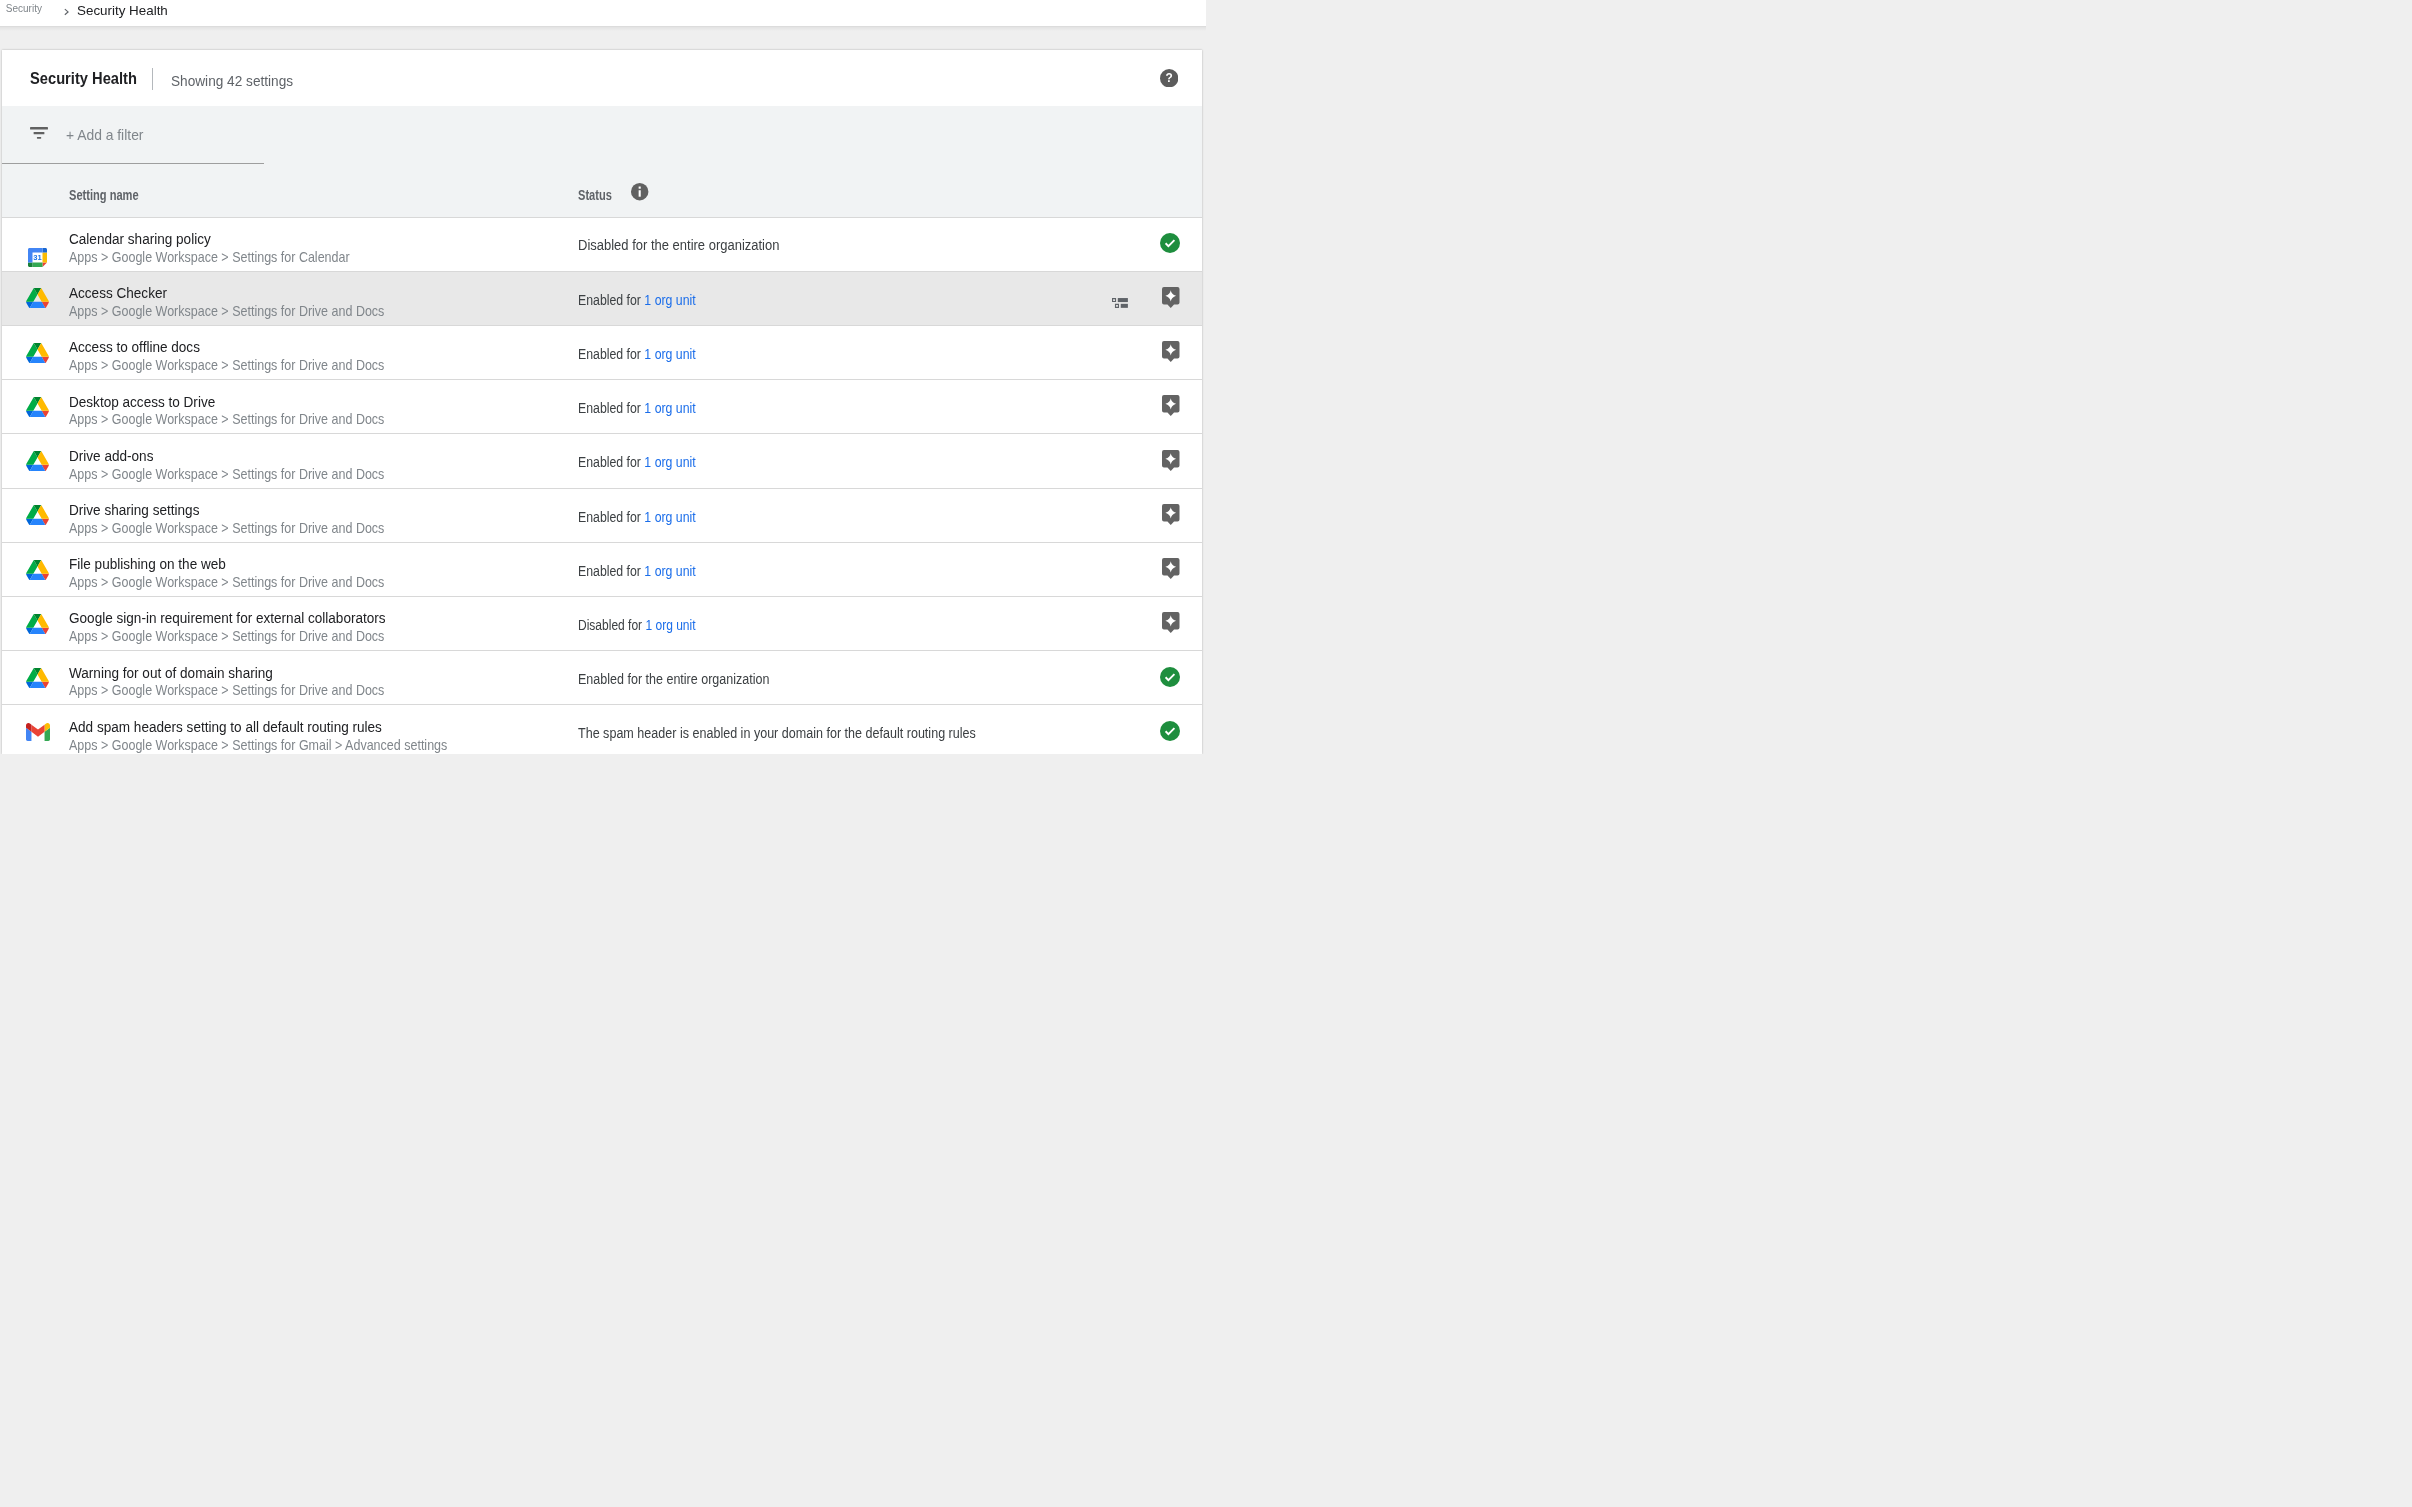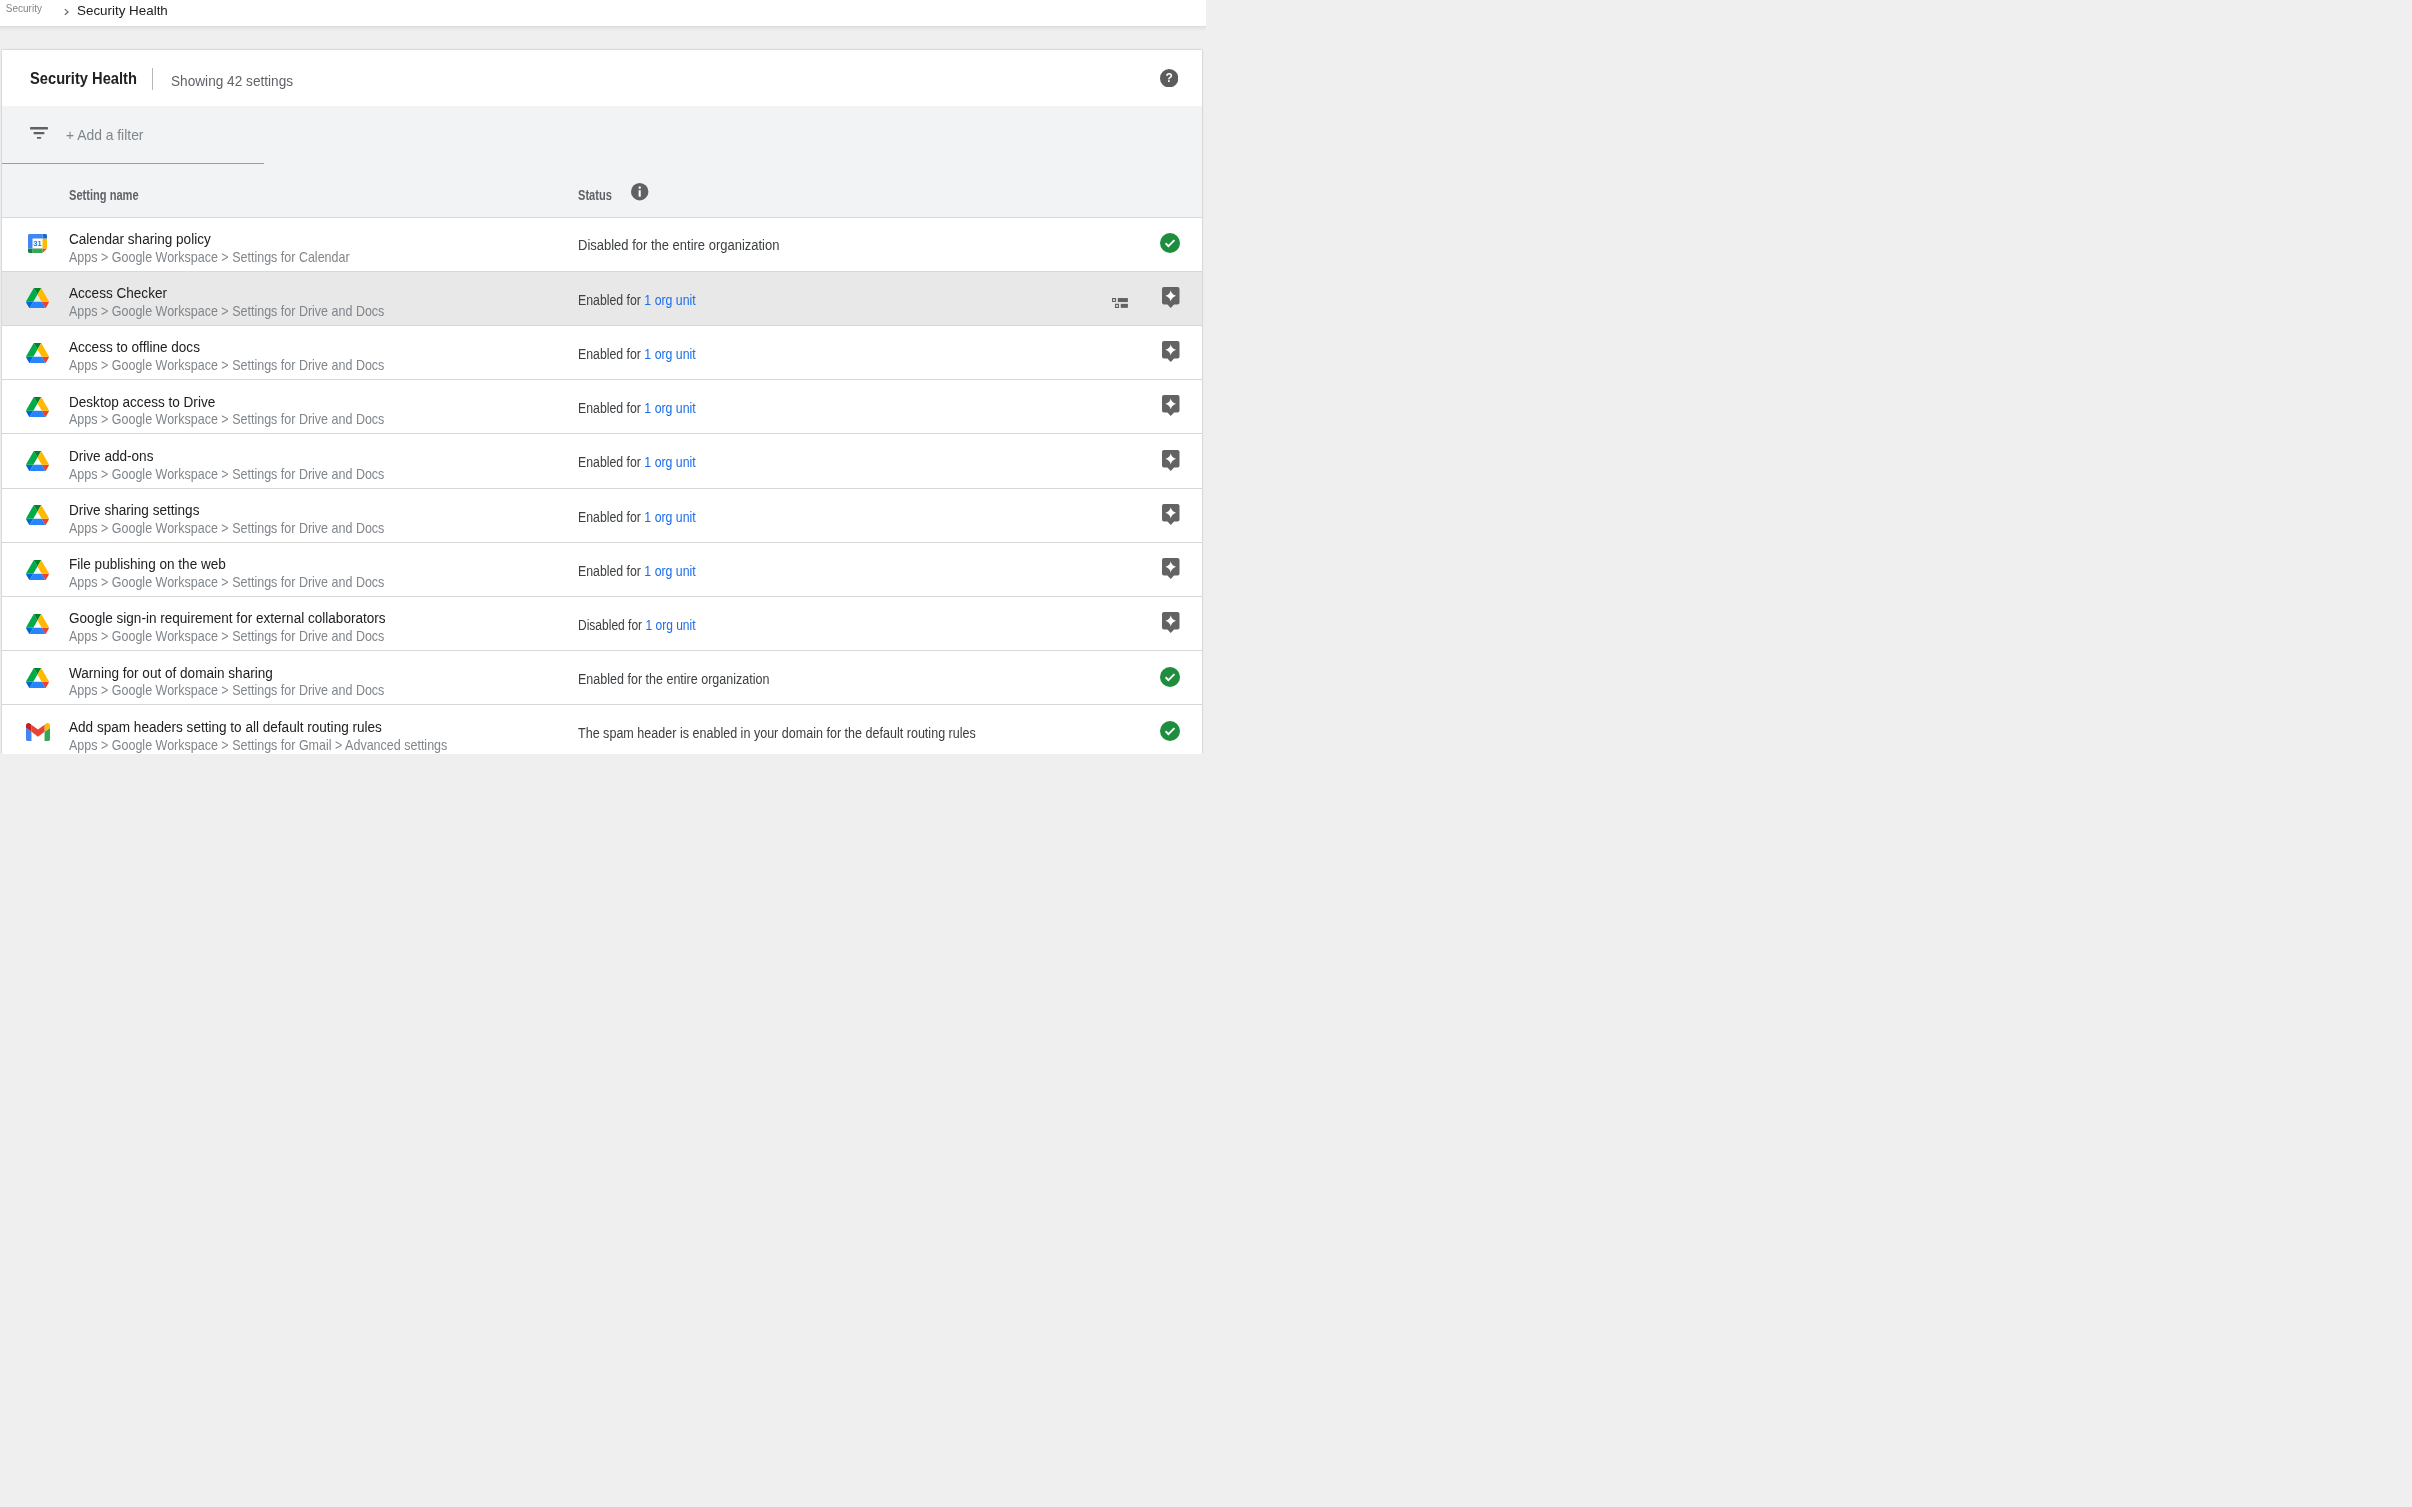--- a/index.html
+++ b/index.html
@@ -39,21 +39,21 @@
 <div class="abs" style="left:2.4px;top:163px;width:262px;height:1.2px;background:#9e9e9e"></div>
 <div class="tx" style="left:69px;top:188px;font-size:14.6px;font-weight:bold;color:#5f6368;transform:scaleX(.76)">Setting name</div>
 <div class="tx" style="left:578px;top:188px;font-size:14.6px;font-weight:bold;color:#5f6368;transform:scaleX(.76)">Status</div>
 <div class="abs" style="left:630px;top:182px"><svg width="19.4" height="19.4" viewBox="0 0 24 24">
       <circle cx="12" cy="12" r="10.8" fill="#616161"></circle>
       <rect x="10.7" y="10.2" width="2.6" height="8" fill="#fff"></rect>
       <rect x="10.7" y="5.6" width="2.6" height="2.7" fill="#fff"></rect>
     </svg></div>
 
 <div class="abs" style="left:2.4px;top:217px;width:1200px;height:54px;background:#fff;border-top:1px solid #d8d8d8"></div>
-<div class="abs" style="left:28px;top:234px"><svg width="19" height="19" viewBox="0 0 200 200">
+<div class="abs" style="left:28px;top:248px"><svg width="19" height="19" viewBox="0 0 200 200">
       <path fill="#fff" d="M152.6 47.4H47.4v105.2h105.2z"></path>
       <path fill="#ea4335" d="M152.6 200L200 152.6h-47.4z"></path>
       <path fill="#fbbc04" d="M200 47.4h-47.4v105.2H200z"></path>
       <path fill="#34a853" d="M152.6 152.6H47.4V200h105.2z"></path>
       <path fill="#188038" d="M0 152.6v31.6c0 8.7 7.1 15.8 15.8 15.8h31.6v-47.4z"></path>
       <path fill="#1967d2" d="M200 47.4V15.8C200 7.1 192.9 0 184.2 0h-31.6v47.4z"></path>
       <path fill="#4285f4" d="M152.6 0H15.8C7.1 0 0 7.1 0 15.8v136.8h47.4V47.4h105.2z"></path>
       <text x="100" y="130" font-family="Liberation Sans, sans-serif" font-size="80" font-weight="bold" fill="#1a73e8" text-anchor="middle">31</text>
     </svg></div>
 <div class="tx" style="left:69px;top:231px;font-size:15.5px;color:#202124;transform:scaleX(.875)">Calendar sharing policy</div>

